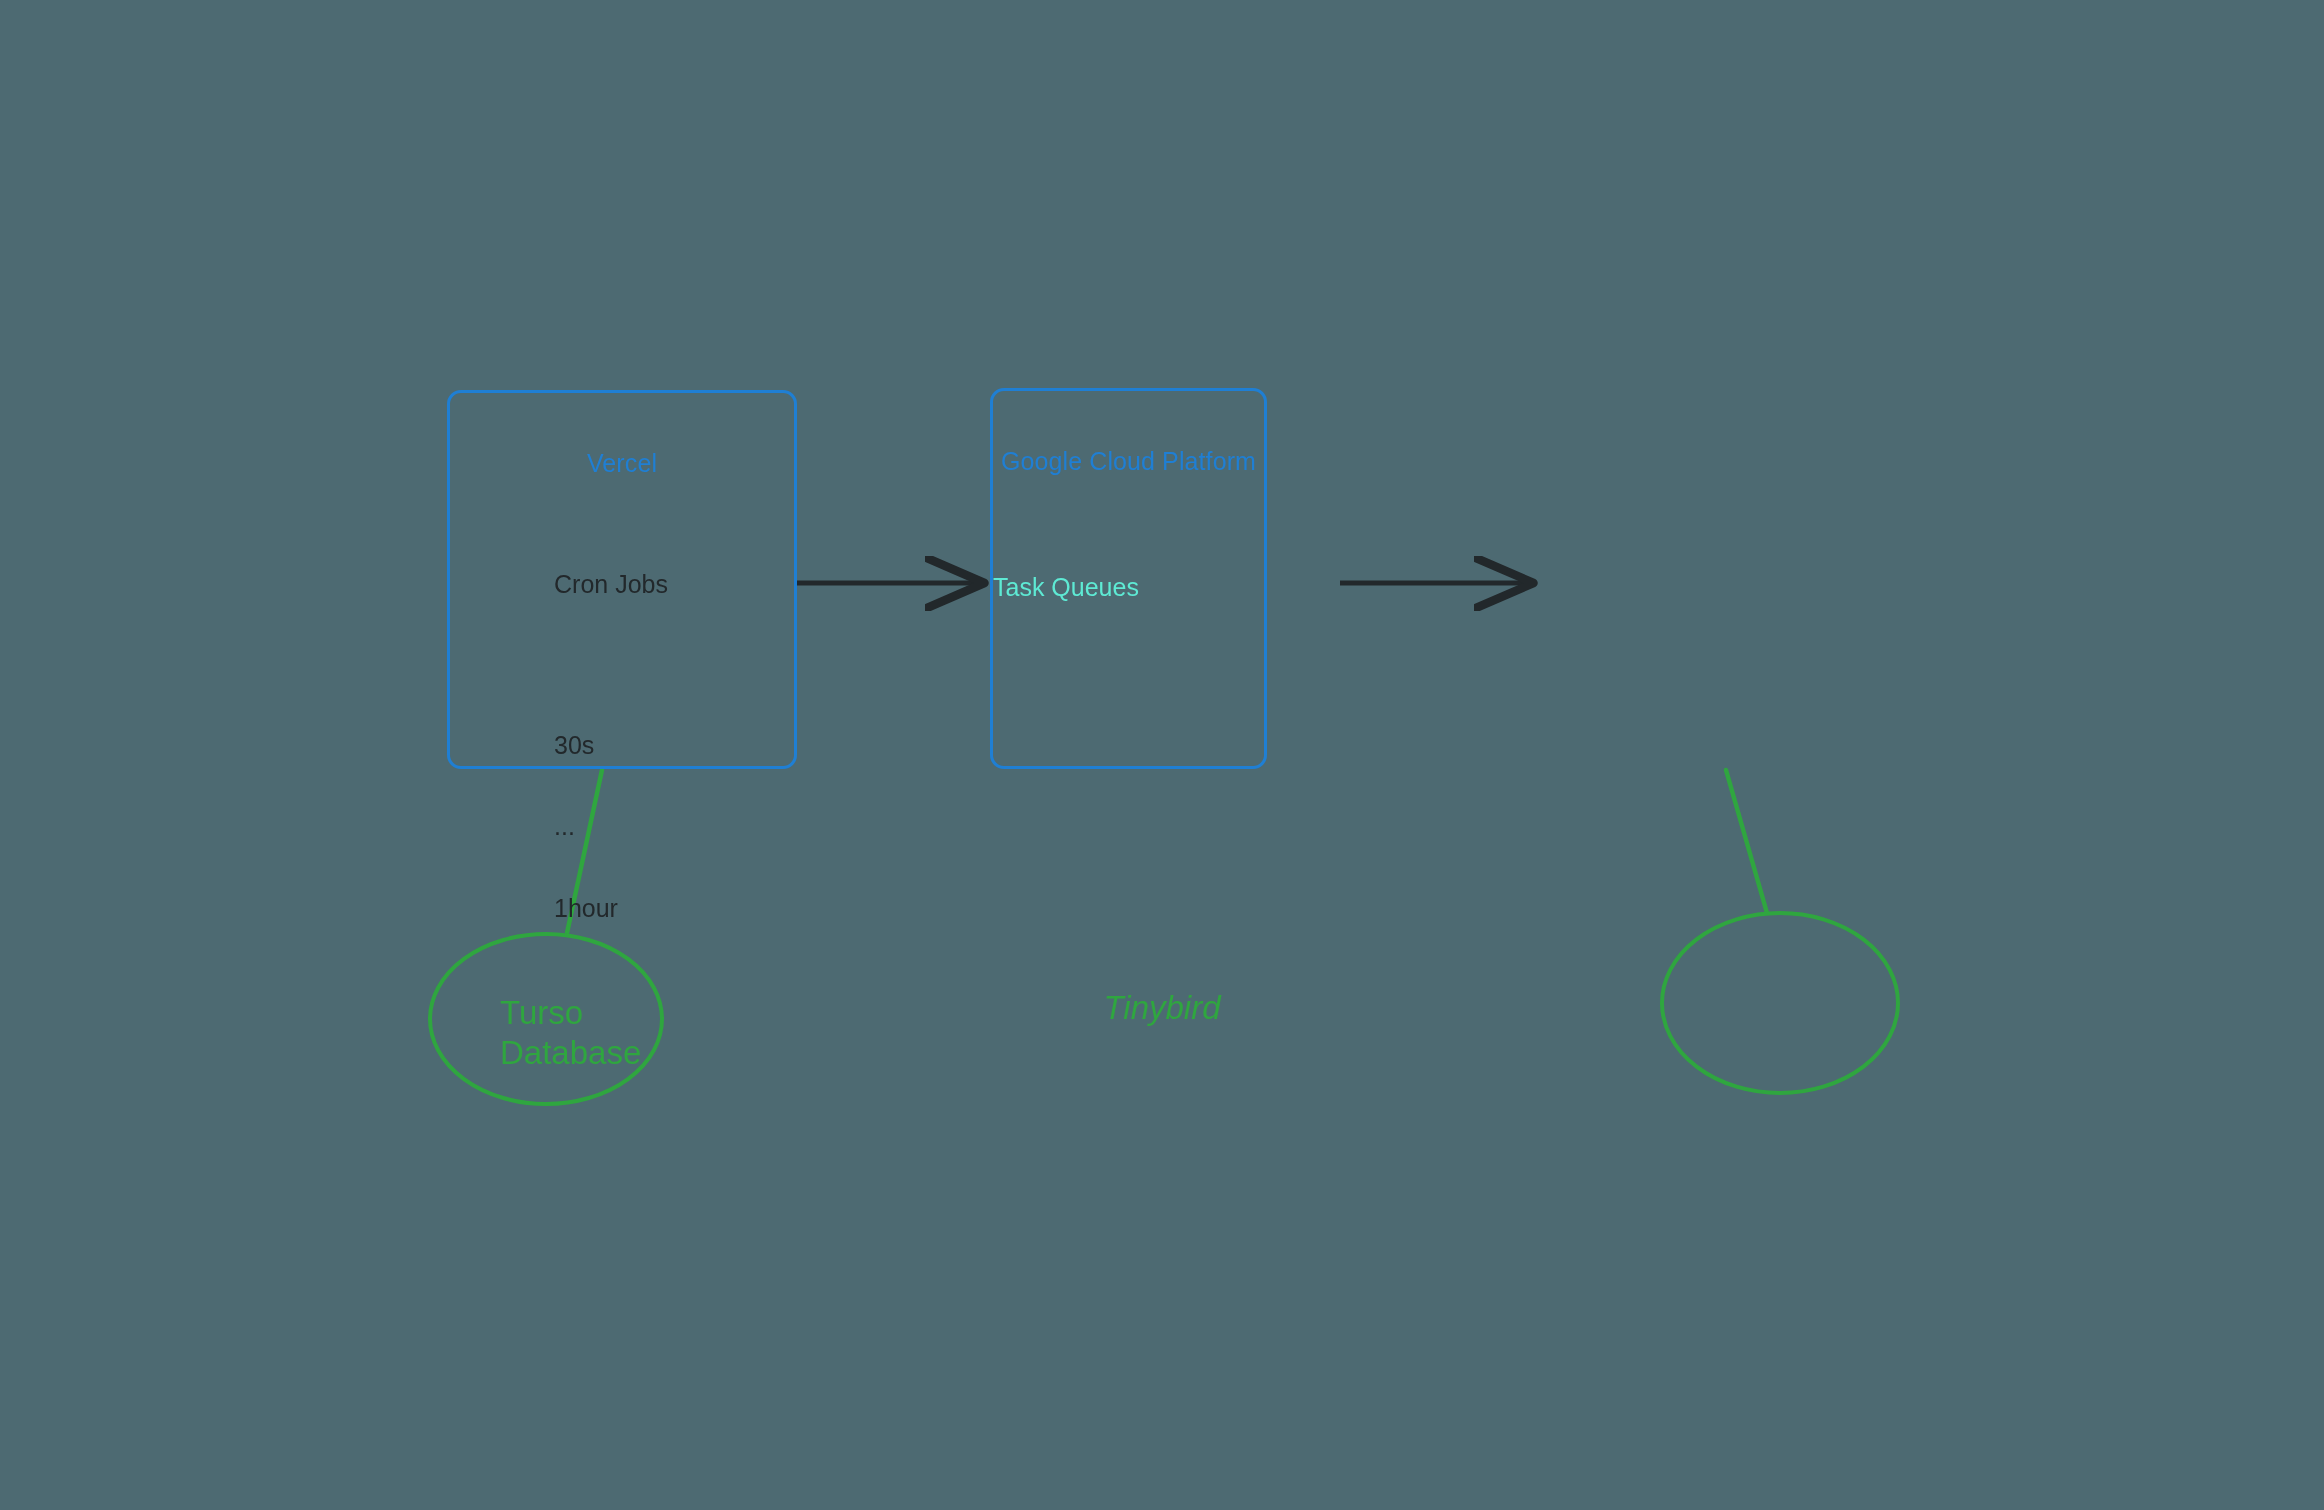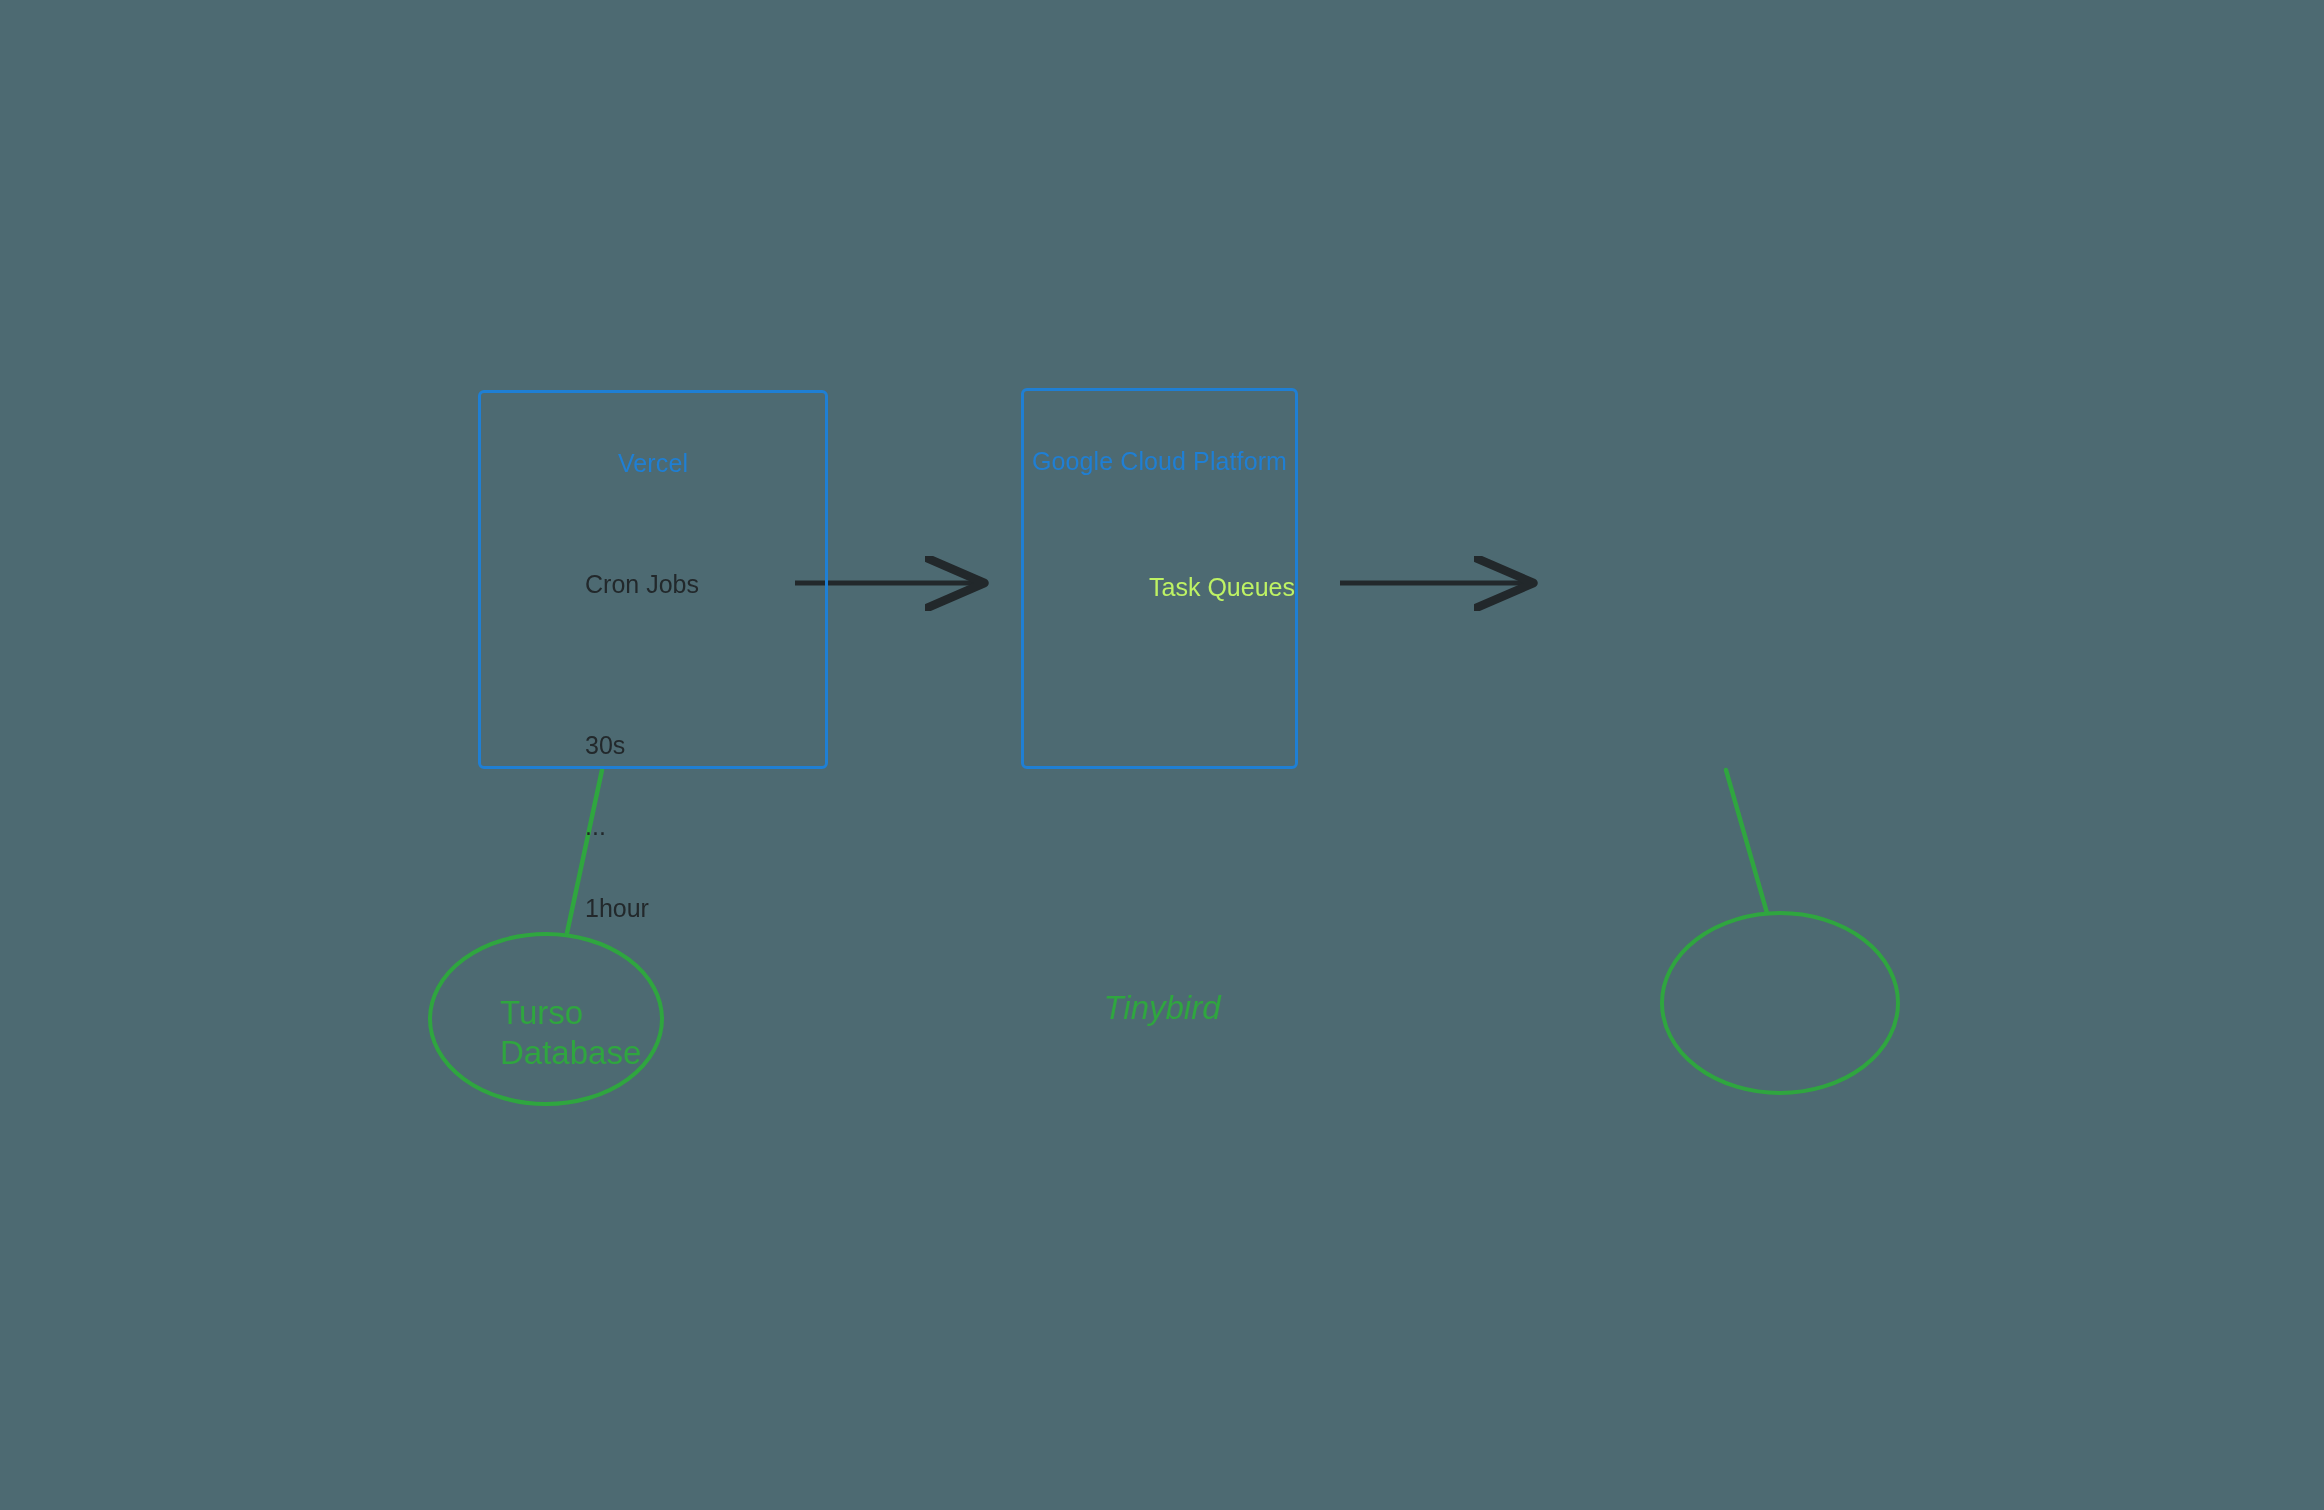--- a/index.html
+++ b/index.html
@@ -24,23 +24,22 @@
     left: 0;
     top: 0;
     width: 2324px;
     height: 1510px;
     pointer-events: none;
   }
   .node-box {
     position: absolute;
     box-sizing: border-box;
     border: 3px solid #1f7fd4;
-    border-radius: 6px;
+    border-radius: 14px;
     background: transparent;
-    margin-left: 31px;
   }
   .node-title {
     position: absolute;
     left: 0;
     right: 0;
     text-align: center;
     color: #1f7fd4;
     font-size: 25px;
     font-weight: 400;
     letter-spacing: 0.1px;
@@ -58,22 +57,22 @@
     height: 28px;
   }
   .body-line {
     display: block;
     margin-bottom: 5px;
   }
   .centered-body {
     position: absolute;
     left: 0;
     right: 0;
-    text-align: right;
-    color: #bef264;
+    text-align: left;
+    color: #5eead4;
     font-size: 25px;
     white-space: nowrap;
   }
   .store-label {
     position: absolute;
     color: #2fa63f;
     font-size: 33px;
     line-height: 1.22;
     white-space: pre;
     text-align: left;

